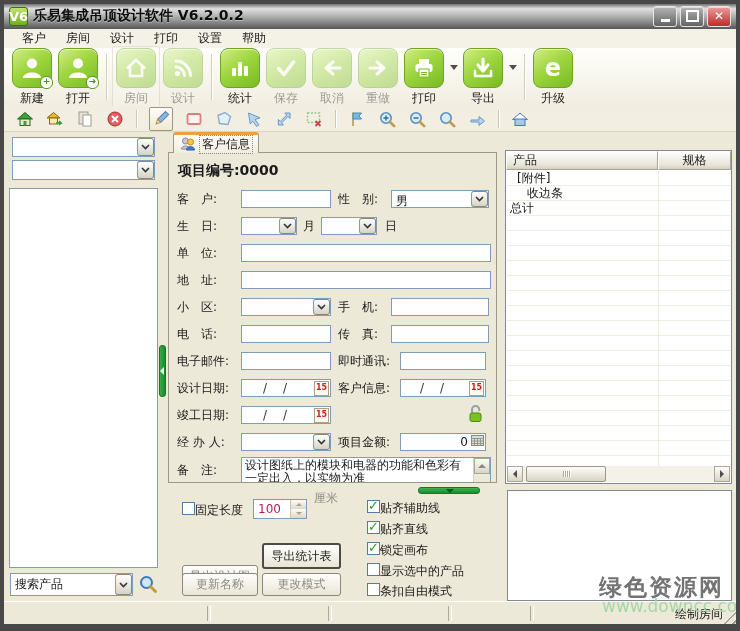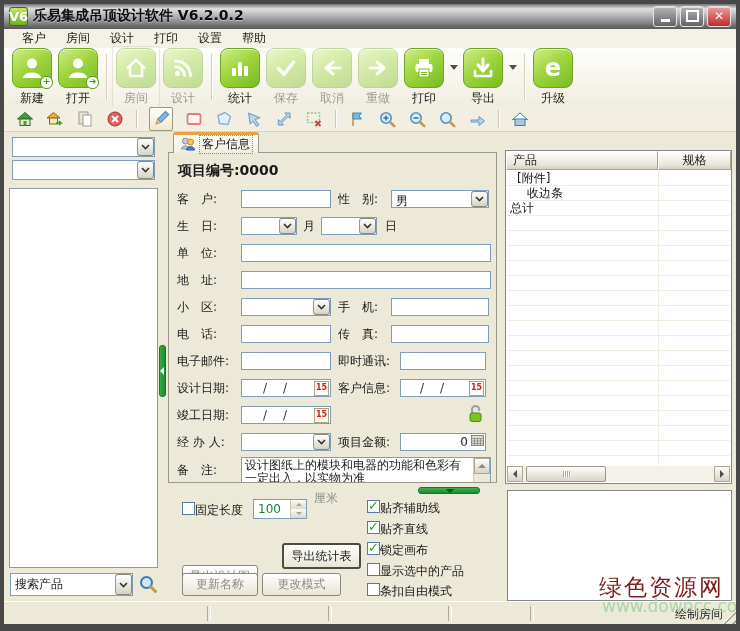--- a/index.html
+++ b/index.html
@@ -95,30 +95,30 @@
     overflow:hidden;line-height:13px;padding:1px 19px 0 3px;}
   .rscroll{position:absolute;right:0;top:0;bottom:0;width:16px;background:#ece9d8;border-left:1px solid #d4d0c0;}
   .rscroll .up{height:14px;background:linear-gradient(#fdfdfb,#d8d4c4);border:1px solid #aca894;
     display:flex;align-items:center;justify-content:center;}
   .rscroll .up i{width:0;height:0;border-left:4px solid transparent;border-right:4px solid transparent;border-bottom:4px solid #8a8a80;}
   
   .cbx{display:flex;}
   .box{width:13px;height:13px;background:#fff;border:1px solid #5a7a9c;box-sizing:border-box;position:relative;flex:0 0 13px;}
   .checked .box::after{content:"✓";position:absolute;left:0px;top:-3px;color:#21a121;font-weight:bold;font-size:13px;}
   .spin{left:253px;top:499px;width:54px;height:20px;background:#fff;border:1px solid #7f9db9;box-sizing:border-box;display:flex;}
-  .spin .sv{flex:1;color:#15803d;padding:2px 0 0 4px;}
+  .spin .sv{flex:1;color:#be185d;padding:2px 0 0 4px;}
   .spin .arr{width:15px;border-left:1px solid #c8c4b4;display:flex;flex-direction:column;}
   .spin .arr b{flex:1;background:linear-gradient(#fbfbf8,#ddd9c9);display:flex;align-items:center;justify-content:center;}
   .spin .arr b i{width:0;height:0;border-left:3px solid transparent;border-right:3px solid transparent;}
   .spin .arr b.u i{border-bottom:3px solid #a8a498;}
   .spin .arr b.d i{border-top:3px solid #a8a498;}
   .btn{background:linear-gradient(#fefefe,#e9e5d5);border:1px solid #8a887a;border-radius:3px;
     display:flex;align-items:center;justify-content:center;box-sizing:border-box;}
   .btn.dis{color:#8b8b83;}
-  .btn.def{border:2px solid #4c4c44;color:#1a1a1a;margin-left:20px;}
+  .btn.def{border:2px solid #4c4c44;color:#1a1a1a;}
   .graylbl{color:#8b8b83;}
   
   .ptable{left:505px;top:150px;width:227px;height:334px;border:1px solid #828790;background:#fff;box-sizing:border-box;}
   .phead{display:flex;height:19px;}
   .hc{background:linear-gradient(#fefefe,#e9e5d9 75%,#d3cfc2);border:1px solid;border-color:#fff #a8a494 #a8a494 #fff;
     box-sizing:border-box;display:flex;align-items:center;}
   .hc1{width:152px;padding-left:6px;}
   .hc2{flex:1;justify-content:center;}
   .prows{position:absolute;left:1px;right:1px;top:20px;bottom:17px;
     background:repeating-linear-gradient(180deg,#fff 0 14px,#f0ede1 14px 15px);overflow:hidden;}
@@ -136,21 +136,21 @@
   .sthumb i{width:1px;height:6px;background:#aca894;box-shadow:1px 0 0 #fff;}
   .preview{left:507px;top:490px;width:225px;height:111px;background:#fff;border:1px solid #828790;box-sizing:border-box;}
   
   .statusbar{left:4px;right:4px;top:601px;height:23px;background:#ece9d8;border-top:1px solid #fff;z-index:60;}
   .ssep{position:absolute;top:4px;width:2px;height:15px;border-left:1px solid #aca899;border-right:1px solid #fff;}
   .stext{position:absolute;right:9px;top:4px;width:52px;overflow:hidden;white-space:nowrap;z-index:70;}
   .grip{position:absolute;right:0;bottom:0;width:14px;height:14px;
     background:repeating-linear-gradient(135deg,transparent 0 3px,#fff 3px 4px,#a8a494 4px 6px);
     clip-path:polygon(100% 0,100% 100%,0 100%);}
   
-  .wm1{left:599px;top:572px;font-size:23px;font-weight:normal;color:#7f1d1d;letter-spacing:2px;z-index:65;}
+  .wm1{left:599px;top:572px;font-size:23px;font-weight:bold;color:#737373;letter-spacing:2px;z-index:65;}
   .wm2{left:602px;top:596px;font-size:17px;color:#a6d7a6;z-index:65;}
 </style>
 </head>
 <body>
 
 <div class="abs titlebar">
   <div class="appicon">V6</div>
   <div class="title">乐易集成吊顶设计软件  V6.2.0.2</div>
   <div class="winbtns">
     <div class="wbtn">

